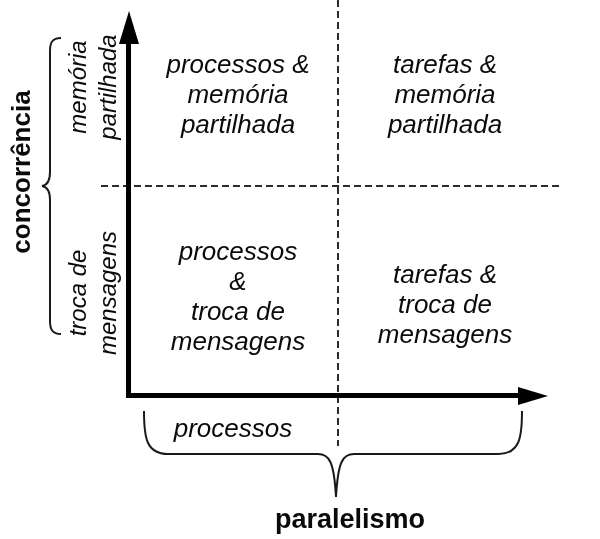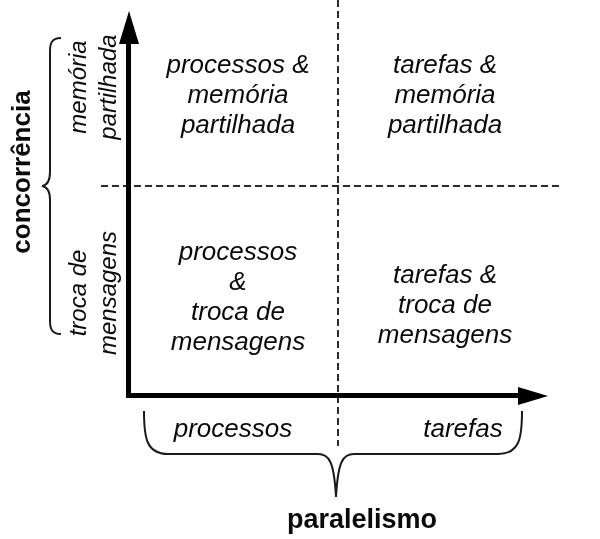--- a/index.html
+++ b/index.html
@@ -100,21 +100,21 @@
     font-size: 26px;
     line-height: 30px;
     text-align: center;
   }
   #xlab-left { left: 143px; top: 413px; }
   #xlab-right { left: 373px; top: 413px; }
 
   
   .xtitle {
     position: absolute;
-    left: 252px; top: 504px;
+    left: 240px; top: 504px;
     width: 220px;
     font-weight: bold;
     font-size: 27px;
     line-height: 30px;
     text-align: center;
   }
 </style>
 </head>
 <body>
 
@@ -146,20 +146,19 @@
 partilhada</div>
   <div id="ylab-bottom" class="ylab">troca de
 mensagens</div>
 
   <svg id="brace-left" class="brace" width="26" height="300" viewBox="0 0 26 300">
     <path d="M 22 2 C 13 2 11 7 11 15 L 11 136 C 11 144 9 149 3 150 C 9 151 11 156 11 164 L 11 285 C 11 293 13 298 22 298" fill="none" stroke="#1a1a1a" stroke-width="2"></path>
   </svg>
   <div class="ytitle">concorrência</div>
 
   <div id="xlab-left" class="xlab">processos</div>
-  <div id="xlab-right" class="xlab">tarefas</div>
 
   <svg id="brace-bottom" class="brace" width="386" height="92" viewBox="0 0 386 92">
     <path d="M 4 2 C 4 28 6 45 28 45 L 178 45 C 189 45 194 52 196 88 C 198 52 203 45 214 45 L 358 45 C 380 45 382 28 382 2" fill="none" stroke="#1a1a1a" stroke-width="2"></path>
   </svg>
   <div class="xtitle">paralelismo</div>
 
 </div>
 
 </body></html>

